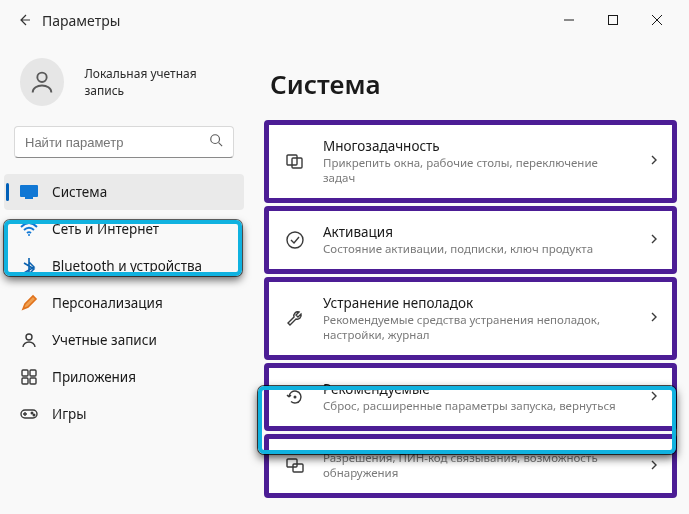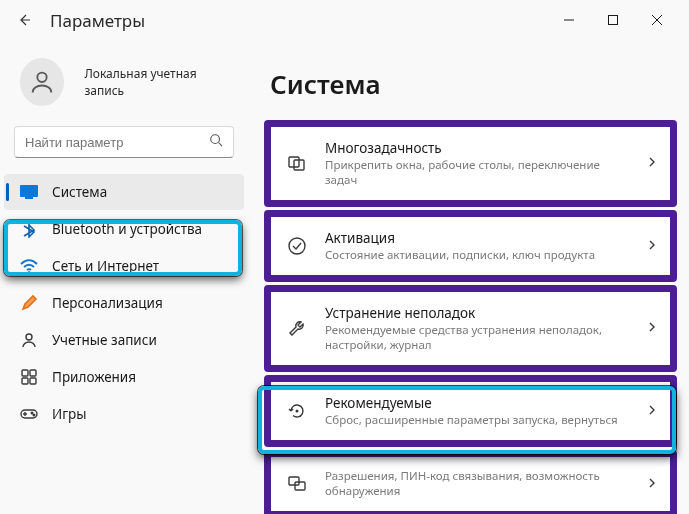--- a/index.html
+++ b/index.html
@@ -17,22 +17,22 @@
     align-items: center;
     height: 40px;
     padding: 0 10px;
   }
   .back-btn {
     width: 28px; height: 28px;
     display: flex; align-items: center; justify-content: center;
     color: #333;
   }
   .title {
-    margin-left: 12px;
-    font-size: 17px;
+    margin-left: 4px;
+    font-size: 14px;
     color: #2a2a2a;
   }
   .winctrls {
     margin-left: auto;
     display: flex;
   }
   .winctrls .ctl {
     width: 44px; height: 32px;
     display: flex; align-items: center; justify-content: center;
     color: #1a1a1a;
@@ -140,21 +140,21 @@
     font-weight: 600;
     margin: 6px 0 18px 6px;
   }
   .cards {
     display: flex;
     flex-direction: column;
     gap: 3px;
   }
   .card {
     background: #fff;
-    border: 7px solid #4c1d95;
+    border: 5px solid #4c1d95;
     border-radius: 4px;
     display: flex;
     align-items: center;
     padding: 12px 12px 12px 14px;
     gap: 16px;
     min-height: 56px;
   }
   .card .cicon {
     width: 24px; height: 24px;
     display: flex; align-items: center; justify-content: center;
@@ -257,35 +257,35 @@
       <div class="nav-item selected">
         <span class="nicon ic-system">
           <svg width="18" height="14" viewBox="0 0 18 14">
               <rect x="0" y="0" width="18" height="12" rx="1" fill="#1077d4"></rect>
               <rect x="5" y="12" width="8" height="2" fill="#1077d4"></rect>
             </svg>
         </span>
         <span class="nlabel">Система</span>
       </div>
       <div class="nav-item">
-        <span class="nicon ic-bt">
-          <svg width="14" height="18" viewBox="0 0 12 18" fill="none" stroke="#0b62b0" stroke-width="1.6">
-              <path d="M6 1v16l5-5-10-6m0 10l10-6-5-5"></path>
-            </svg>
-        </span>
-        <span class="nlabel">Bluetooth и устройства</span>
-      </div>
-      <div class="nav-item">
         <span class="nicon ic-net">
           <svg width="18" height="14" viewBox="0 0 18 14" fill="none" stroke="#1077d4" stroke-width="1.8">
               <path d="M1 5c5-5 11-5 16 0M4 8c3-3 7-3 10 0M7 11c1.3-1.3 2.7-1.3 4 0"></path>
               <circle cx="9" cy="13" r="1" fill="#1077d4" stroke="none"></circle>
             </svg>
         </span>
         <span class="nlabel">Сеть и Интернет</span>
+      </div>
+      <div class="nav-item">
+        <span class="nicon ic-bt">
+          <svg width="14" height="18" viewBox="0 0 12 18" fill="none" stroke="#0b62b0" stroke-width="1.6">
+              <path d="M6 1v16l5-5-10-6m0 10l10-6-5-5"></path>
+            </svg>
+        </span>
+        <span class="nlabel">Bluetooth и устройства</span>
       </div>
       <div class="nav-item">
         <span class="nicon ic-person">
           <svg width="18" height="18" viewBox="0 0 18 18" fill="none" stroke="#e0721c" stroke-width="1.6">
               <path d="M3 15l2-5 8-8 3 3-8 8-5 2z" fill="#f0a050"></path>
             </svg>
         </span>
         <span class="nlabel">Персонализация</span>
       </div>
       <div class="nav-item">

